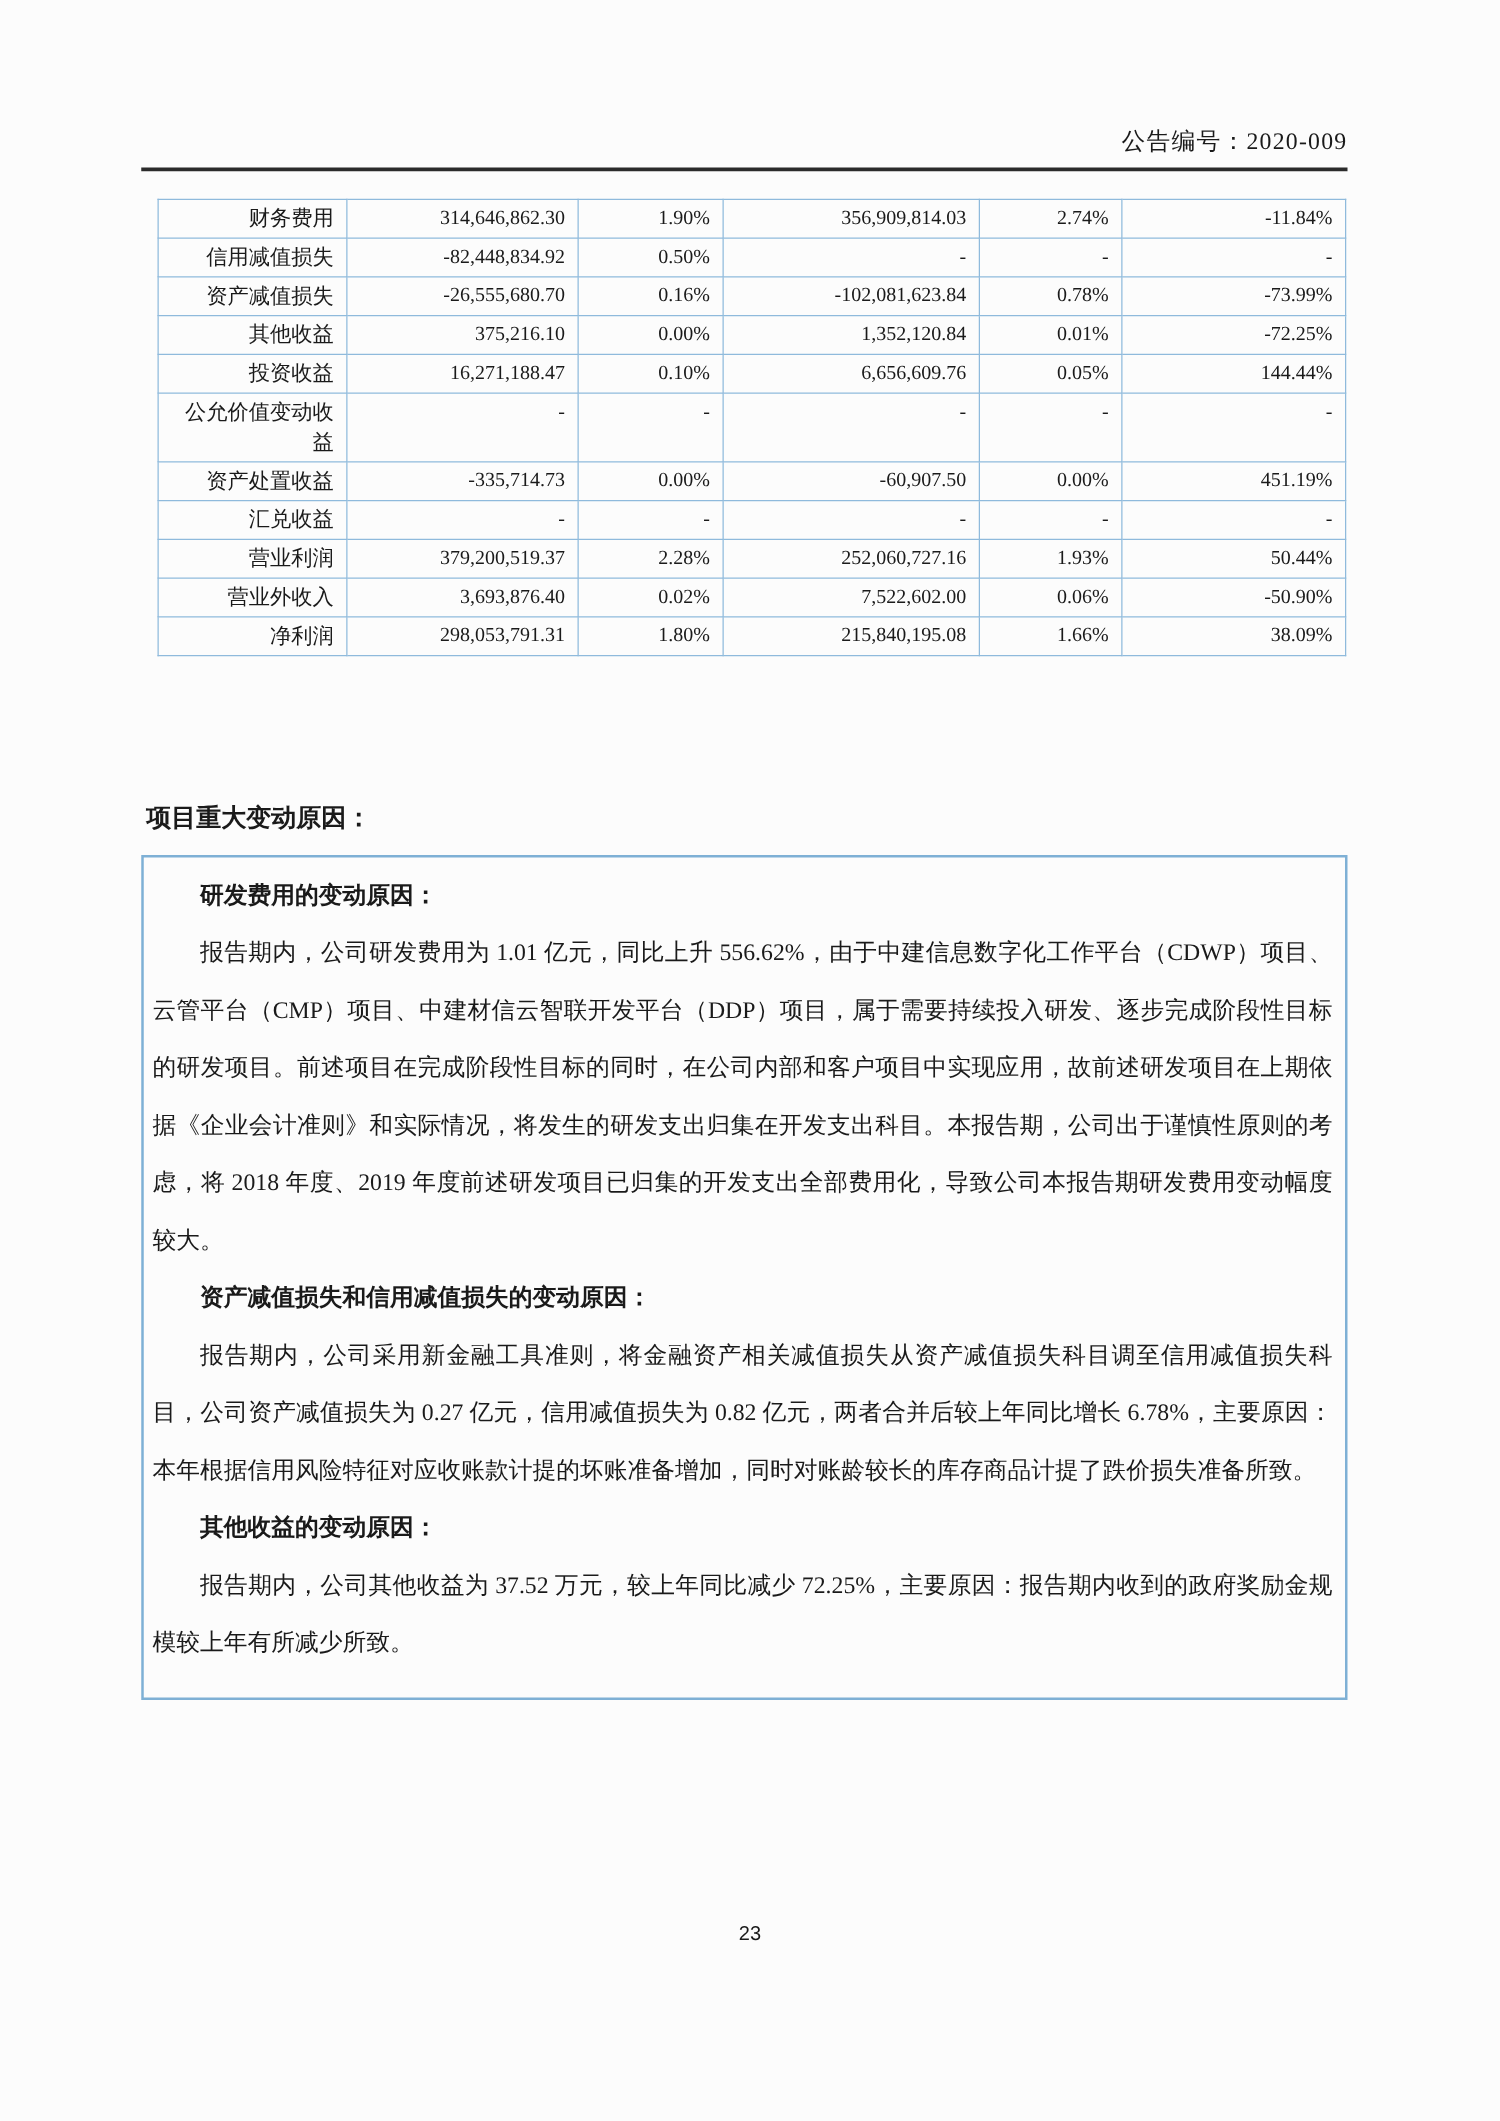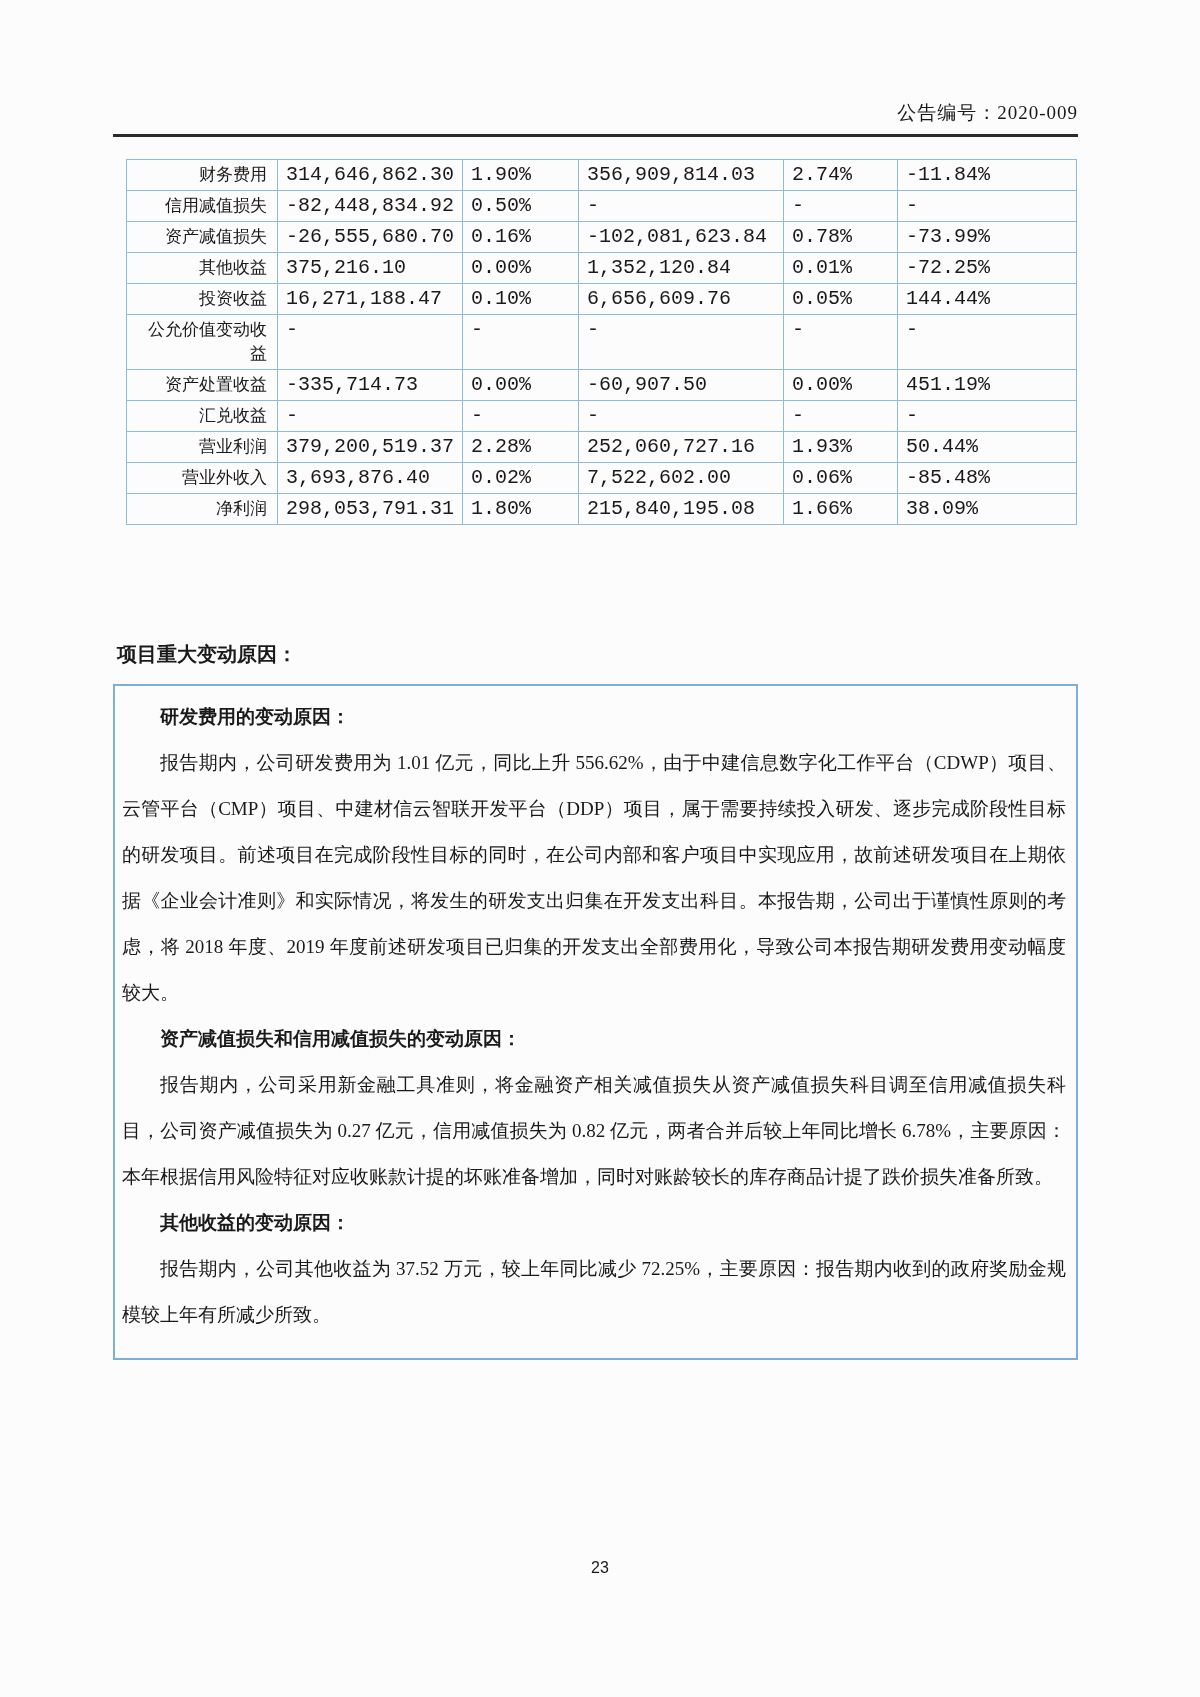--- a/index.html
+++ b/index.html
@@ -25,38 +25,38 @@
   table.fin{
     margin:22px 0 0 13px;border-collapse:collapse;width:950px;
     font-size:17px;table-layout:fixed;
   }
   table.fin td{
     border:1px solid var(--table_border);
     vertical-align:top;padding:3px 10px 3px 8px;line-height:24px;
     overflow:hidden;
   }
   td.c-label{text-align:right;font-family:"Liberation Serif","DejaVu Serif",serif;}
-  td.c-num{text-align:left;font-family:Liberation Mono, monospace;font-size:20px;}
+  td.c-num{text-align:right;font-family:Liberation Serif, serif;font-size:16px;}
   .section-title{
     font-size:20px;font-weight:bold;margin:116px 0 16px 4px;
     font-family:"Liberation Sans","DejaVu Sans",sans-serif;
   }
   .reason-box{
     border:2px solid var(--box_border);
     padding:8px 10px 20px 7px;
     font-size:19px;line-height:46px;text-align:justify;
     background:var(--page_bg);
   }
   .block-heading{
     font-weight:bold;font-size:19px;line-height:46px;margin-left:38px;
     font-family:"Liberation Sans","DejaVu Sans",sans-serif;text-align:left;
   }
   .block-body{text-indent:38px;}
   .page-number{
-    position:absolute;left:0;bottom:120px;width:100%;text-align:center;
+    position:absolute;left:0;bottom:140px;width:100%;text-align:center;
     font-size:16px;font-family:"Liberation Sans","DejaVu Sans",sans-serif;
   }
 </style>
 </head>
 <body>
 
 <div class="page">
   <div class="content">
 
     <div class="announce">公告编号：2020-009</div>
@@ -152,21 +152,21 @@
     <td class="c-num">1.93%</td>
     <td class="c-num">50.44%</td>
   </tr>
 
   <tr>
     <td class="c-label">营业外收入</td>
     <td class="c-num">3,693,876.40</td>
     <td class="c-num">0.02%</td>
     <td class="c-num">7,522,602.00</td>
     <td class="c-num">0.06%</td>
-    <td class="c-num">-85.48%</td>
+    <td class="c-num">-50.90%</td>
   </tr>
 
 
   <tr>
     <td class="c-label">净利润</td>
     <td class="c-num">298,053,791.31</td>
     <td class="c-num">1.80%</td>
     <td class="c-num">215,840,195.08</td>
     <td class="c-num">1.66%</td>
     <td class="c-num">38.09%</td>

